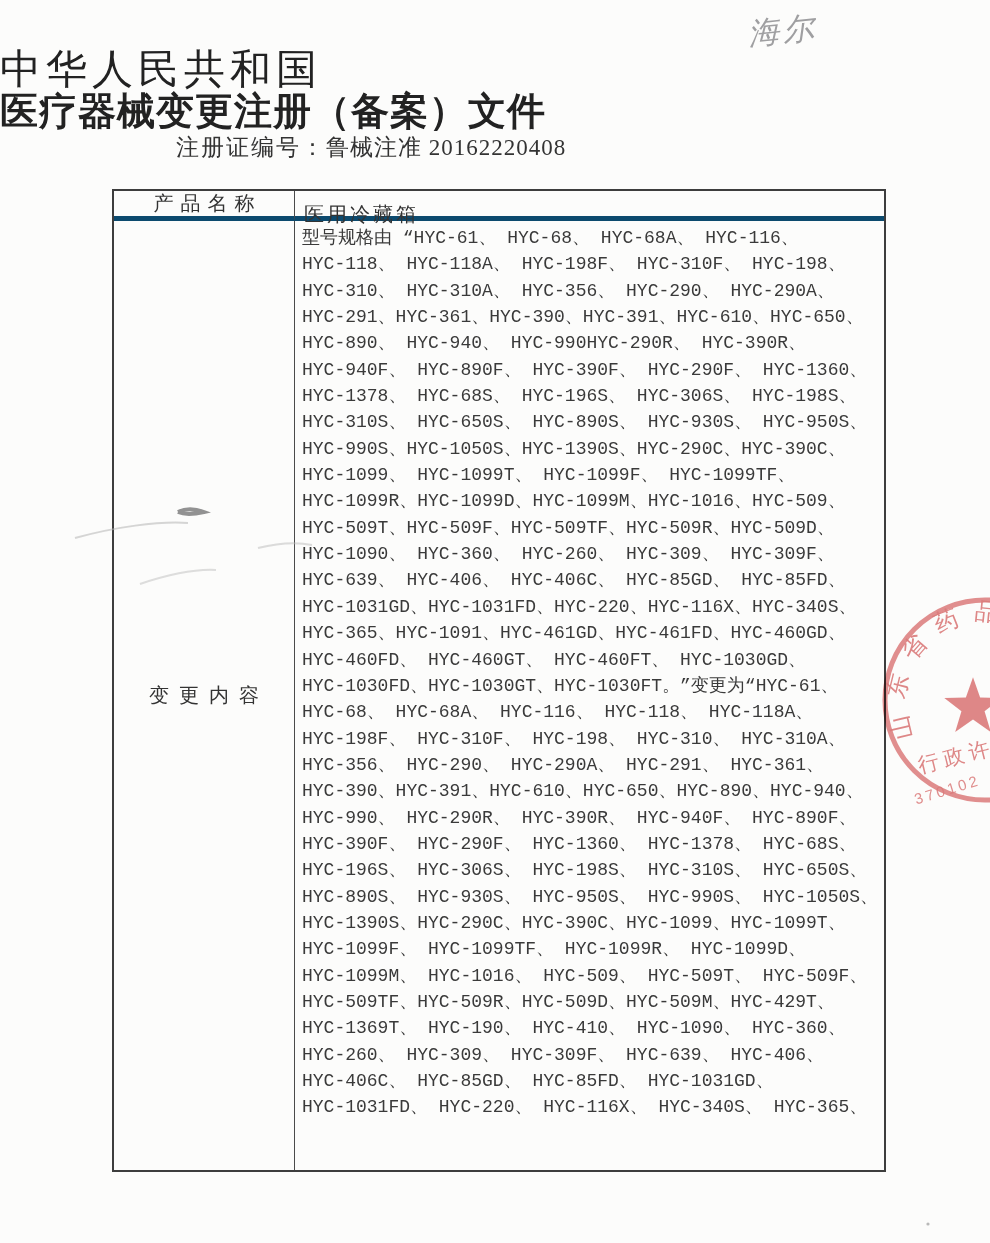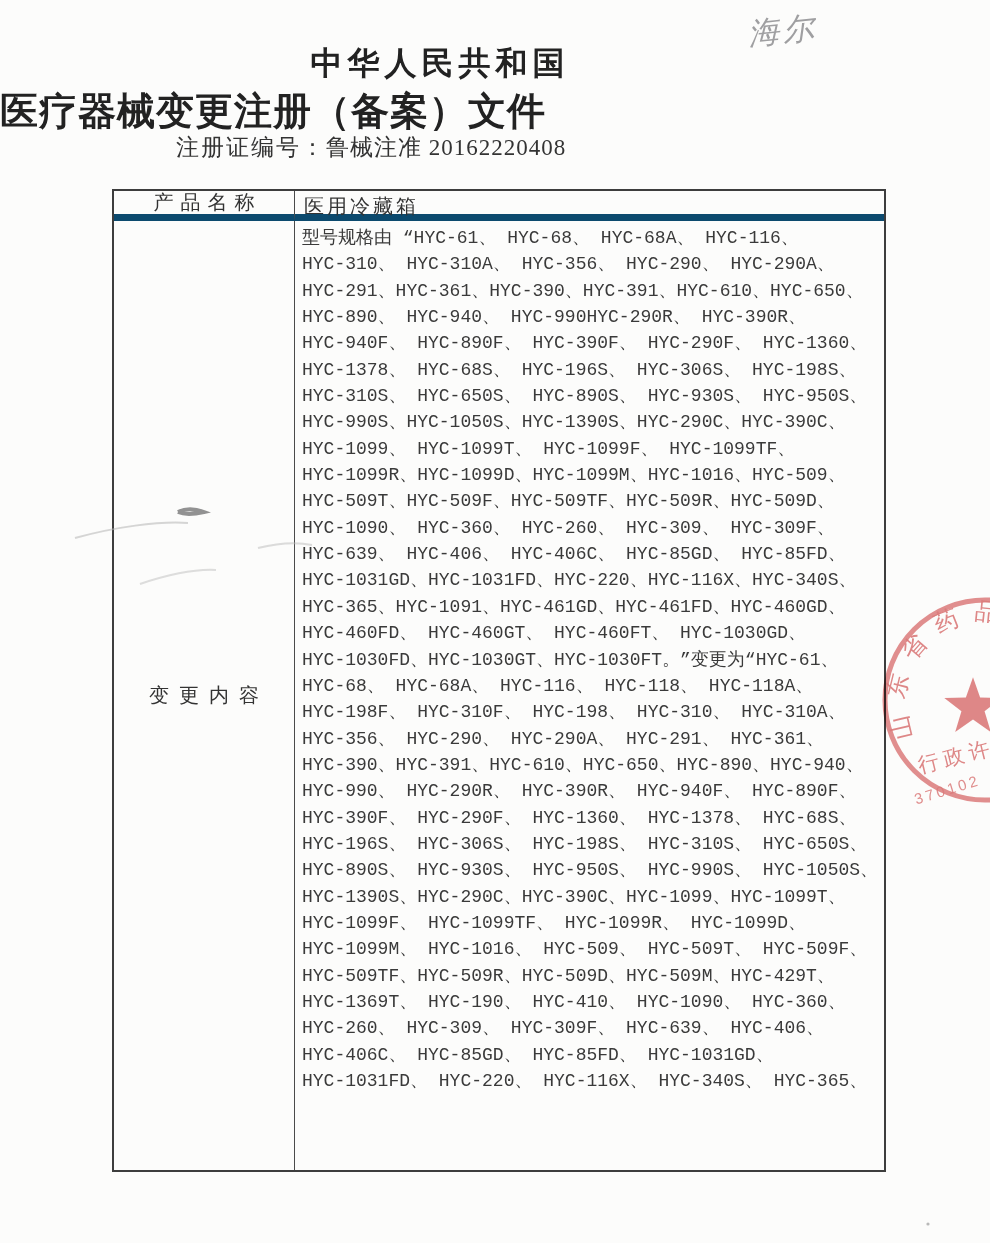--- a/index.html
+++ b/index.html
@@ -17,23 +17,22 @@
     font-size: 31px;
     color: #8f8f92;
     transform: rotate(-6deg);
     font-style: italic;
     letter-spacing: 4px;
     opacity: .85;
   }
   .title1 {
     position: absolute;
     left: 0; right: 110px; top: 42px;
-    text-align: center;
-    font-size: 32px;
-    font-weight: bold;
+    font-size: 41px;
+    font-weight: normal;
     letter-spacing: 5px;
     color: #222;
   }
   .title2 {
     position: absolute;
     left: 0; right: 110px; top: 86px;
     text-align: left;
     font-size: 38px;
     font-weight: bold;
     letter-spacing: 1px;
@@ -50,35 +49,35 @@
   .doc-table {
     position: absolute;
     left: 112px; top: 189px;
     width: 774px; height: 983px;
     border: 2px solid #3d3d3d;
     display: grid;
     grid-template-columns: 181px 1fr;
     grid-template-rows: 30px 1fr;
     background: transparent;
   }
-  .cell { border-right: 1px solid #4a4a4a; border-bottom: 7px solid #0c4a6e; }
+  .cell { border-right: 1px solid #4a4a4a; border-bottom: 5px solid #0c4a6e; }
   .cell:nth-child(2n) { border-right: none; }
   .cell.last-row { border-bottom: none; }
   .label-cell {
     display: flex;
     align-items: center;
     justify-content: center;
     font-size: 20px;
     letter-spacing: 7px;
     color: #333;
     text-indent: 7px;
   }
   .product-value-cell {
     font-size: 20px;
-    padding: 2px 0 0 9px;
+    padding: 10px 0 0 9px;
     letter-spacing: 3px;
     color: #333;
   }
   .change-label-cell { letter-spacing: 10px; text-indent: 10px; }
   .change-content-cell {
     padding: 4px 2px 4px 7px;
     overflow: hidden;
   }
   .line {
     font-family: "Liberation Mono", "DejaVu Sans Mono", monospace;
@@ -113,20 +112,21 @@
   <span class="reg-label">注册证编号：</span><span class="reg-value">鲁械注准 20162220408</span>
 </div>
 
 <div class="doc-table">
   <div class="cell label-cell">产品名称</div>
   <div class="cell product-value-cell">医用冷藏箱</div>
   <div class="cell last-row label-cell change-label-cell">变更内容</div>
   <div class="cell last-row change-content-cell">
     <div>
         <div class="line">型号规格由 “HYC-61、 HYC-68、 HYC-68A、 HYC-116、</div>
+        <div class="line">HYC-118、 HYC-118A、 HYC-198F、 HYC-310F、 HYC-198、</div>
         <div class="line">HYC-310、 HYC-310A、 HYC-356、 HYC-290、 HYC-290A、</div>
         <div class="line">HYC-291、HYC-361、HYC-390、HYC-391、HYC-610、HYC-650、</div>
         <div class="line">HYC-890、 HYC-940、 HYC-990HYC-290R、 HYC-390R、</div>
         <div class="line">HYC-940F、 HYC-890F、 HYC-390F、 HYC-290F、 HYC-1360、</div>
         <div class="line">HYC-1378、 HYC-68S、 HYC-196S、 HYC-306S、 HYC-198S、</div>
         <div class="line">HYC-310S、 HYC-650S、 HYC-890S、 HYC-930S、 HYC-950S、</div>
         <div class="line">HYC-990S、HYC-1050S、HYC-1390S、HYC-290C、HYC-390C、</div>
         <div class="line">HYC-1099、 HYC-1099T、 HYC-1099F、 HYC-1099TF、</div>
         <div class="line">HYC-1099R、HYC-1099D、HYC-1099M、HYC-1016、HYC-509、</div>
         <div class="line">HYC-509T、HYC-509F、HYC-509TF、HYC-509R、HYC-509D、</div>

